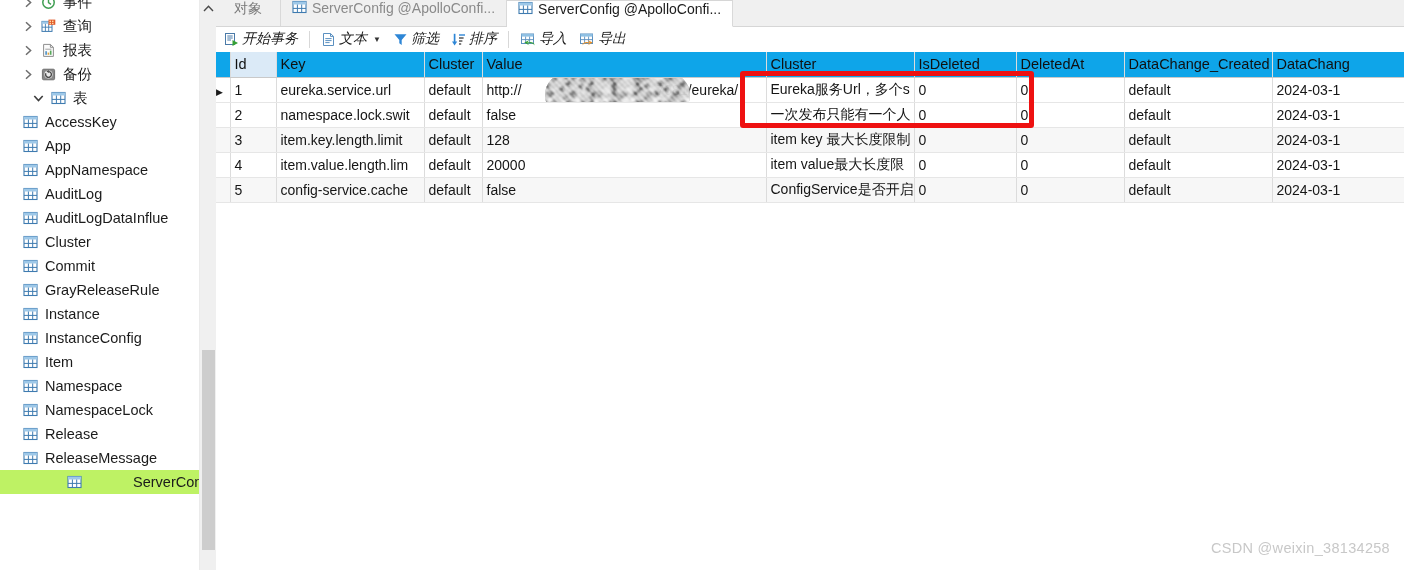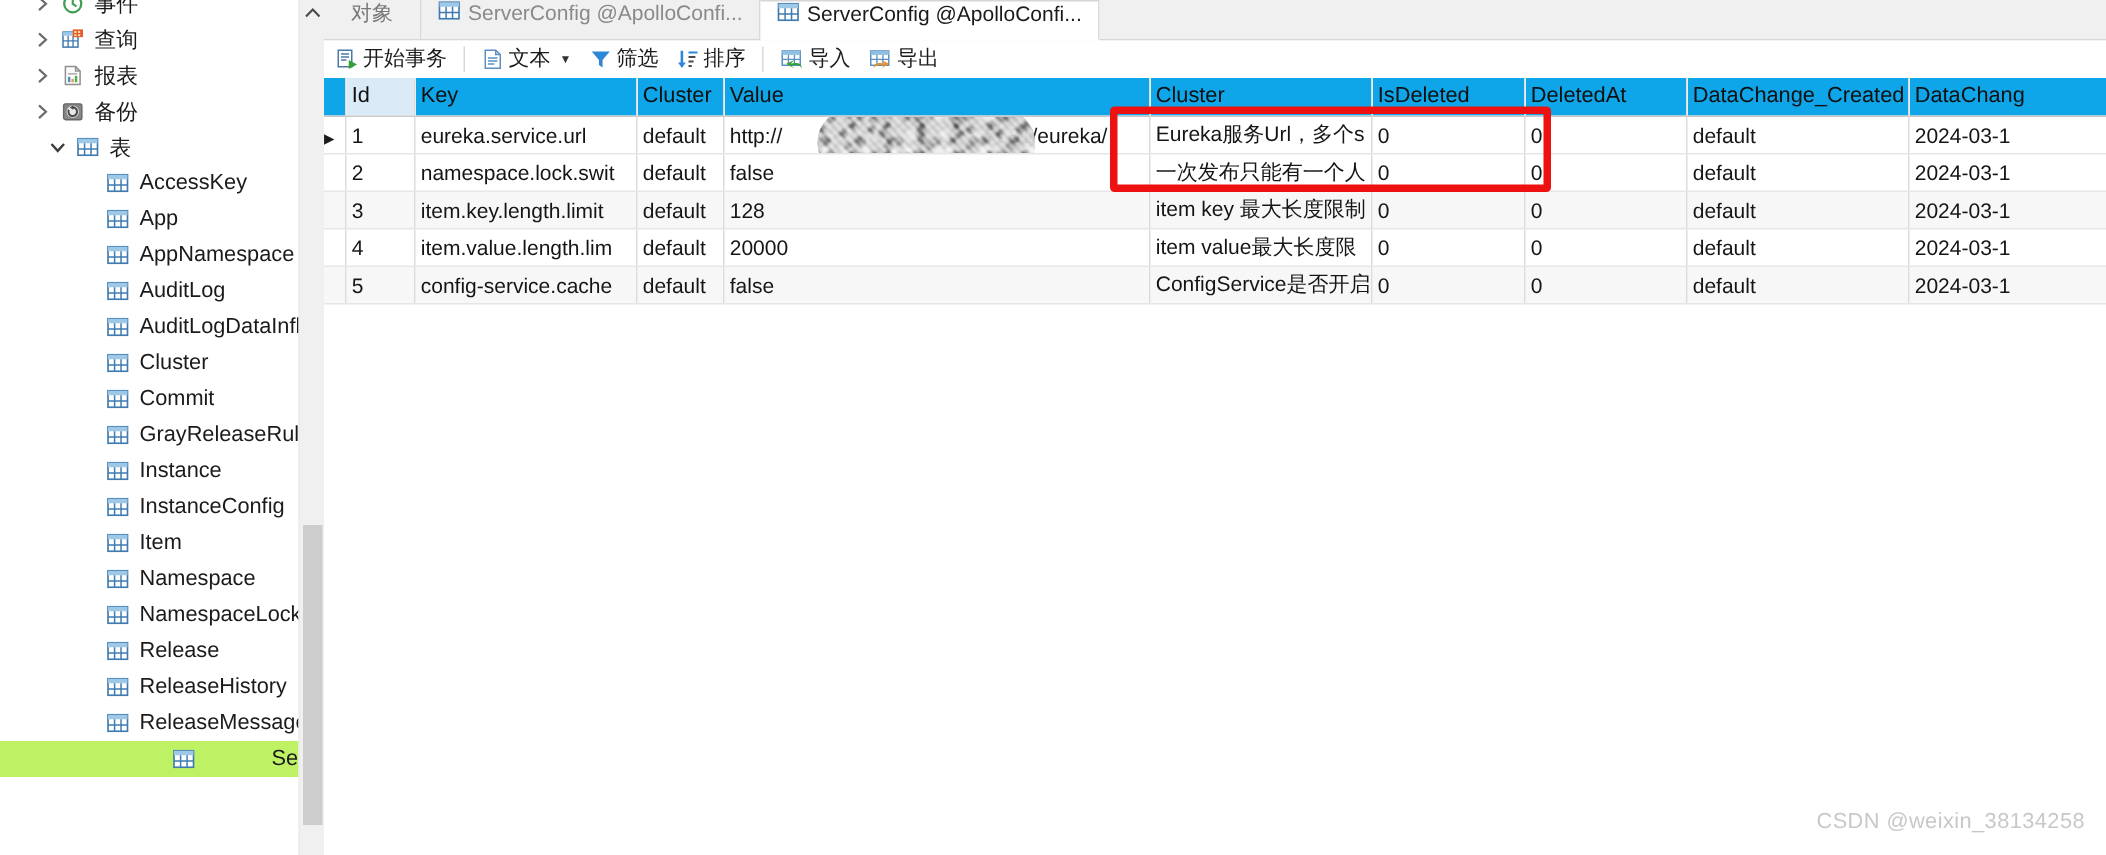--- a/index.html
+++ b/index.html
@@ -61,21 +61,21 @@
     align-items: center;
     justify-content: center;
     margin-right: 5px;
   }
   .lbl { overflow: hidden; }
 
   
   .d1 { padding-left: 18px; }
   .d2 { padding-left: 6px; }
   .d3 { padding-left: 28px; }
-  .d4 { padding-left: 48px; }
+  .d4 { }
 
   
   .sb-track {
     position: absolute;
     right: 0; top: 0;
     width: 17px; height: 570px;
     background: #f0f0f0;
     border-left: 1px solid #ebebeb;
   }
   .sb-up {
@@ -143,20 +143,21 @@
   }
   .tb {
     display: flex;
     align-items: center;
     height: 23px;
     padding: 0 6px;
     font-size: 14px;
     color: #1b1b1b;
     white-space: nowrap;
     cursor: default;
+    font-style: italic;
   }
   .tb .tbic { margin-right: 3px; display: flex; align-items: center; }
   .tb .caret {
     margin-left: 6px;
     font-size: 8px;
     color: #333;
   }
   .tbsep {
     width: 1px; height: 17px;
     background: #d8d8d8;
@@ -542,33 +543,20 @@
           <span class="ic">
             <svg width="15" height="14" viewBox="0 0 15 14">
               <rect x="1" y="1.5" width="13" height="11" fill="#ffffff" stroke="#3f7bb0" stroke-width="1.1"></rect>
               <rect x="1" y="1.5" width="13" height="3" fill="#9ec8e8"></rect>
               <line x1="5.4" y1="4.5" x2="5.4" y2="12.5" stroke="#3f7bb0" stroke-width="1"></line>
               <line x1="9.7" y1="4.5" x2="9.7" y2="12.5" stroke="#3f7bb0" stroke-width="1"></line>
               <line x1="1" y1="8.4" x2="14" y2="8.4" stroke="#3f7bb0" stroke-width="1"></line>
             </svg>
           </span>
           <span class="lbl">Release</span>
-        </div>
-        <div class="node d4">
-          <span class="chev"></span>
-          <span class="ic">
-            <svg width="15" height="14" viewBox="0 0 15 14">
-              <rect x="1" y="1.5" width="13" height="11" fill="#ffffff" stroke="#3f7bb0" stroke-width="1.1"></rect>
-              <rect x="1" y="1.5" width="13" height="3" fill="#9ec8e8"></rect>
-              <line x1="5.4" y1="4.5" x2="5.4" y2="12.5" stroke="#3f7bb0" stroke-width="1"></line>
-              <line x1="9.7" y1="4.5" x2="9.7" y2="12.5" stroke="#3f7bb0" stroke-width="1"></line>
-              <line x1="1" y1="8.4" x2="14" y2="8.4" stroke="#3f7bb0" stroke-width="1"></line>
-            </svg>
-          </span>
-          <span class="lbl">ReleaseHistory</span>
         </div>
         <div class="node d4">
           <span class="chev"></span>
           <span class="ic">
             <svg width="15" height="14" viewBox="0 0 15 14">
               <rect x="1" y="1.5" width="13" height="11" fill="#ffffff" stroke="#3f7bb0" stroke-width="1.1"></rect>
               <rect x="1" y="1.5" width="13" height="3" fill="#9ec8e8"></rect>
               <line x1="5.4" y1="4.5" x2="5.4" y2="12.5" stroke="#3f7bb0" stroke-width="1"></line>
               <line x1="9.7" y1="4.5" x2="9.7" y2="12.5" stroke="#3f7bb0" stroke-width="1"></line>
               <line x1="1" y1="8.4" x2="14" y2="8.4" stroke="#3f7bb0" stroke-width="1"></line>

